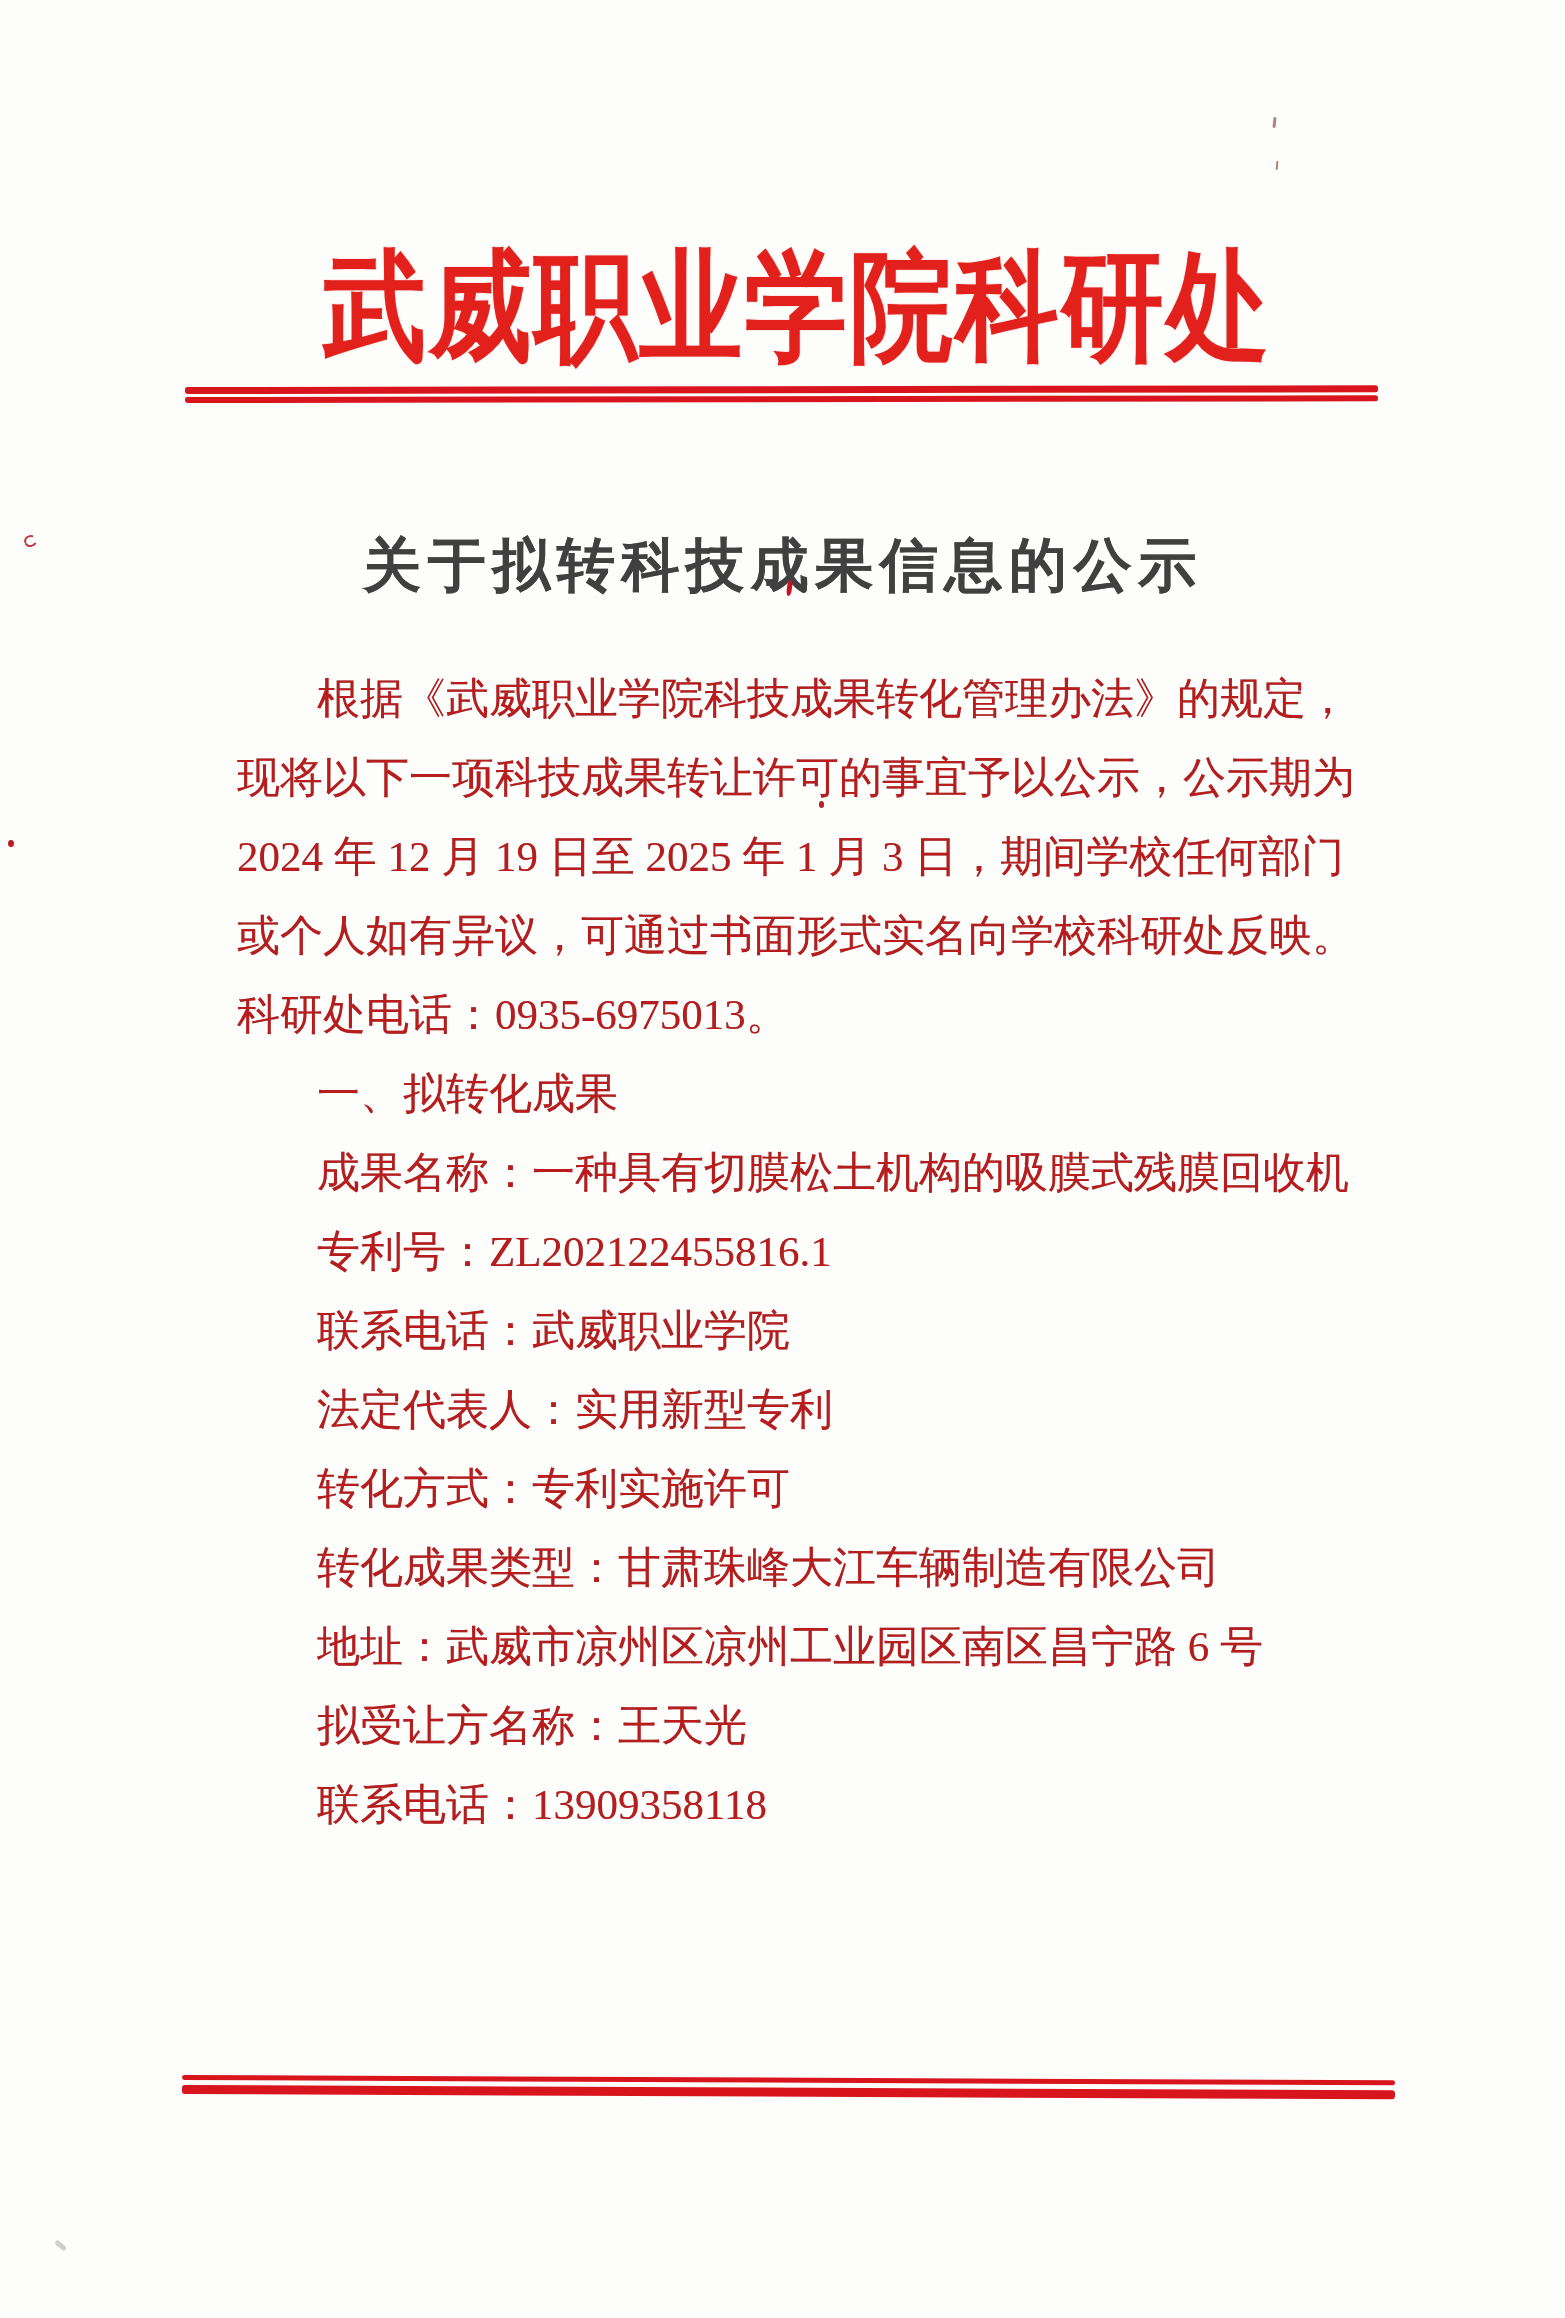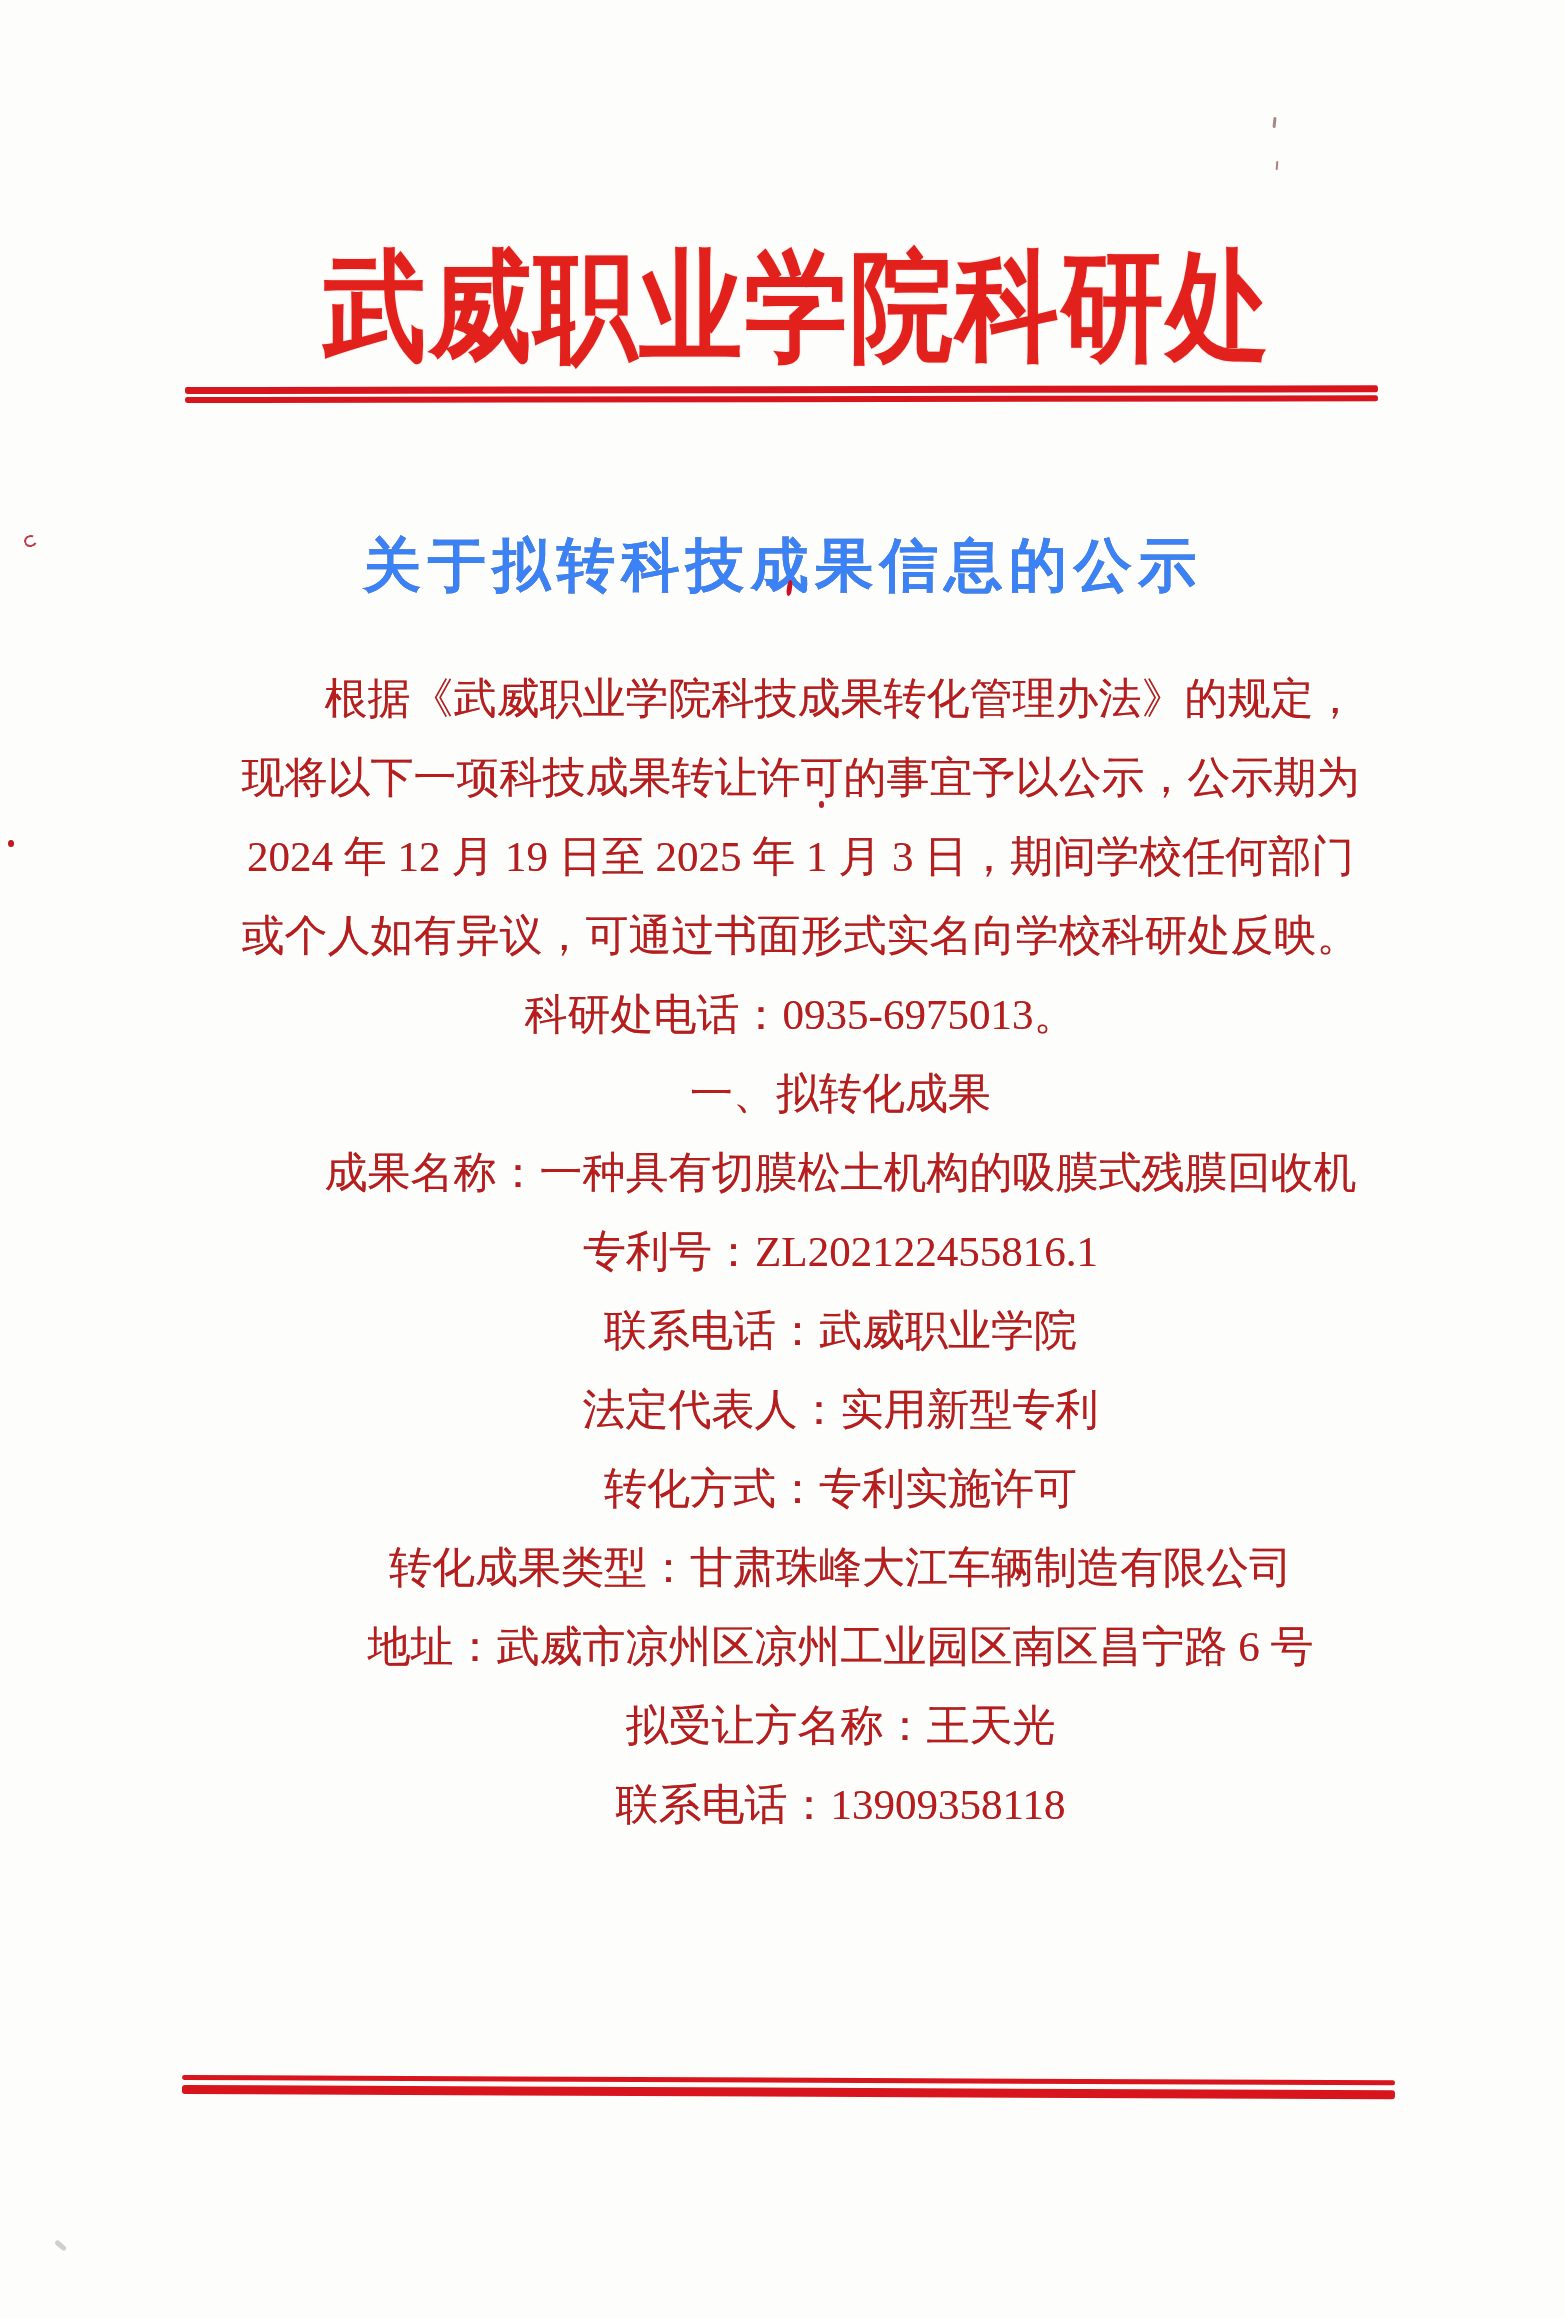--- a/index.html
+++ b/index.html
@@ -5,21 +5,20 @@
   html,body{margin:0;padding:0;}
   body{
     width:1566px;height:2319px;
     background:#ffffff;
     font-family:"Liberation Serif","DejaVu Serif",serif;
     position:relative;overflow:hidden;
   }
   .page{
     position:absolute;inset:0;
     background:#fdfdfb;
-    text-align:center;
   }
   
   .letterhead{
     position:absolute;top:247px;left:50%;
     transform:translateX(-50%) scaleY(1.17);
     transform-origin:top center;
     margin-left:14.4px;
     font-size:103px;line-height:103px;
     font-weight:700;
     letter-spacing:2.4px;
@@ -34,21 +33,21 @@
   .rule-bottom{top:2075px;left:182px;width:1213px;transform:rotate(0.25deg);transform-origin:left center;}
   .rule-bottom .bar1{height:5.4px;}
   .rule-bottom .bar2{position:absolute;top:9.6px;left:0;right:0;height:9px;background:#d8141d;border-radius:3px;}
   
   .doc-title{
     position:absolute;top:533px;left:50%;
     transform:translateX(-50%);
     font-size:58px;line-height:66px;
     font-weight:700;
     letter-spacing:6.6px;
-    color:#3b82f6;
+    color:#404040;
     white-space:nowrap;
     text-shadow:0 0 0.6px rgba(0,0,0,.55);
   }
   
   .body-text{
     position:absolute;top:659px;left:237px;width:1127px;
     font-size:43px;line-height:79px;
     color:#b91c1c;
     text-shadow:0 0 0.6px rgba(0,0,0,.35);
   }

